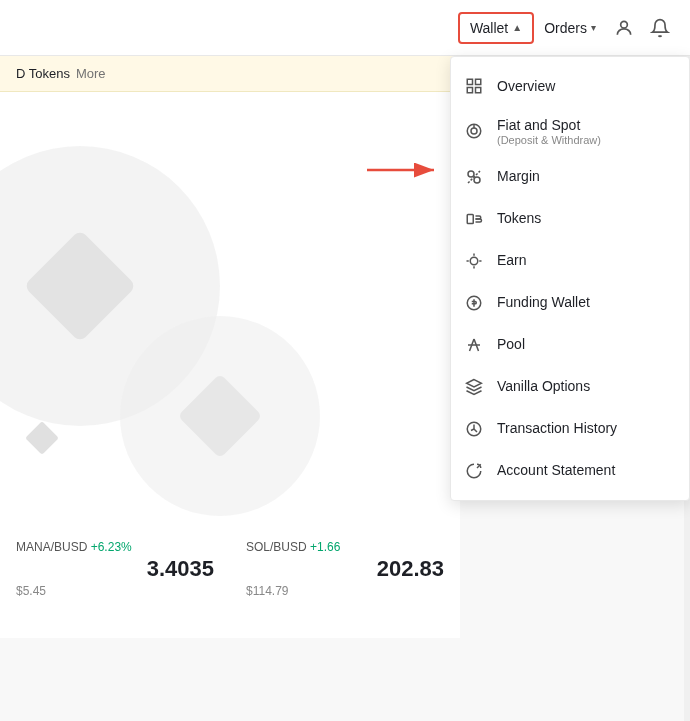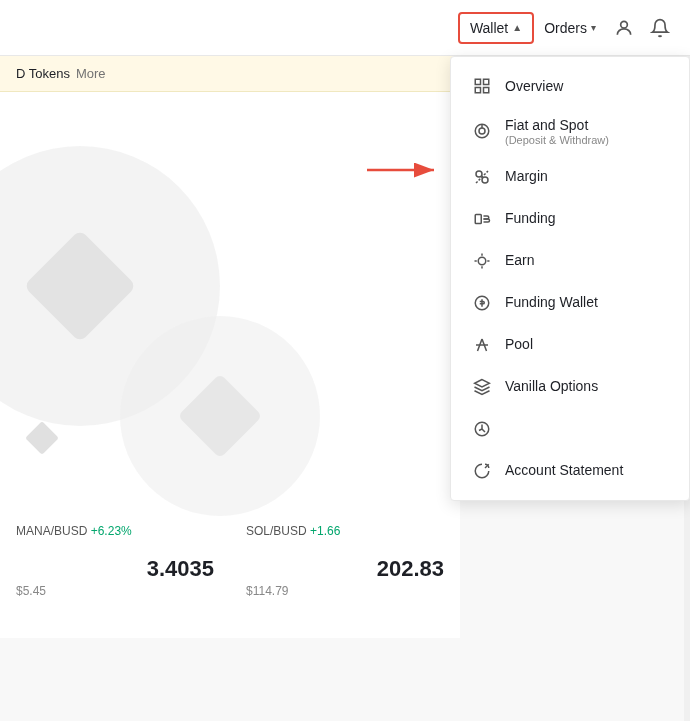--- a/index.html
+++ b/index.html
@@ -157,21 +157,21 @@
       display: flex;
       gap: 0;
     }
     .ticker-card {
       padding: 10px 16px;
       width: 230px;
     }
     .ticker-pair {
       font-size: 12px;
       color: #555;
-      margin-bottom: 18px;
+      margin-bottom: 2px;
     }
     .ticker-pair .pct-positive {
       color: #03a66d;
       font-weight: 500;
     }
     .ticker-price {
       font-size: 22px;
       font-weight: 600;
       color: #1e2026;
       margin-bottom: 2px;
@@ -192,21 +192,21 @@
       border: 1px solid #e8e8e8;
       border-radius: 4px;
       box-shadow: 0 4px 16px rgba(0,0,0,0.12);
       z-index: 100;
       padding: 8px 0;
     }
     .menu-item {
       display: flex;
       align-items: center;
       gap: 12px;
-      padding: 10px 20px;
+      padding: 10px 12px;
       cursor: pointer;
       transition: background 0.15s;
     }
     .menu-icon {
       width: 22px;
       height: 22px;
       display: flex;
       align-items: center;
       justify-content: center;
       color: #555;
@@ -358,21 +358,21 @@
     </div>
     <div class="menu-item">
       <div class="menu-icon">
         <svg width="18" height="18" viewBox="0 0 24 24" fill="none" stroke="#555" stroke-width="2">
           <rect x="3" y="6" width="8" height="12" rx="1"></rect>
           <path d="M14 8h5a2 2 0 0 1 0 4h-5"></path>
           <path d="M14 12h6a2 2 0 0 1 0 4h-6"></path>
         </svg>
       </div>
       <div>
-        <div class="menu-label">Funding</div>
+        <div class="menu-label">Tokens</div>
       </div>
     </div>
     <div class="menu-item">
       <div class="menu-icon">
         <svg width="18" height="18" viewBox="0 0 24 24" fill="none" stroke="#555" stroke-width="2">
           <circle cx="12" cy="12" r="5"></circle>
           <path d="M12 2v3M12 19v3M2 12h3M19 12h3"></path>
         </svg>
       </div>
       <div>
@@ -415,20 +415,23 @@
       </div>
     </div>
     <div class="menu-item">
       <div class="menu-icon">
         <svg width="18" height="18" viewBox="0 0 24 24" fill="none" stroke="#555" stroke-width="2">
           <circle cx="12" cy="12" r="9"></circle>
           <polyline points="12 6 12 12 8 14"></polyline>
           <path d="M16 16l-4-4"></path>
         </svg>
       </div>
+      <div>
+        <div class="menu-label">Transaction History</div>
+      </div>
     </div>
     <div class="menu-item">
       <div class="menu-icon">
         <svg width="18" height="18" viewBox="0 0 24 24" fill="none" stroke="#555" stroke-width="2">
           <path d="M21 12c0 4.97-4.03 9-9 9S3 16.97 3 12 7.03 3 12 3"></path>
           <path d="M16 3c2.76 0 5 2.24 5 5"></path>
           <path d="M21 3l-5 5"></path>
         </svg>
       </div>
       <div>

